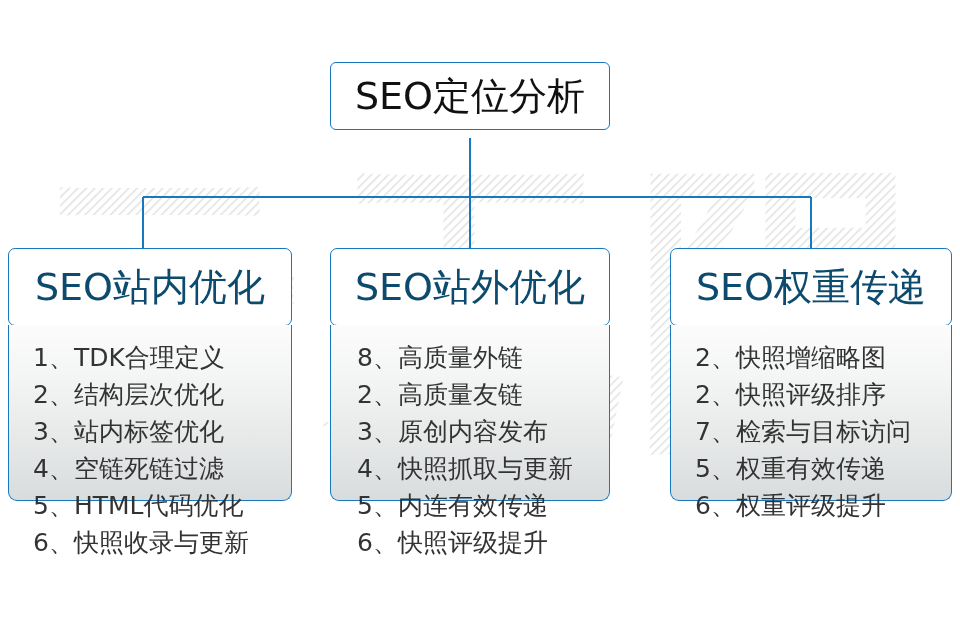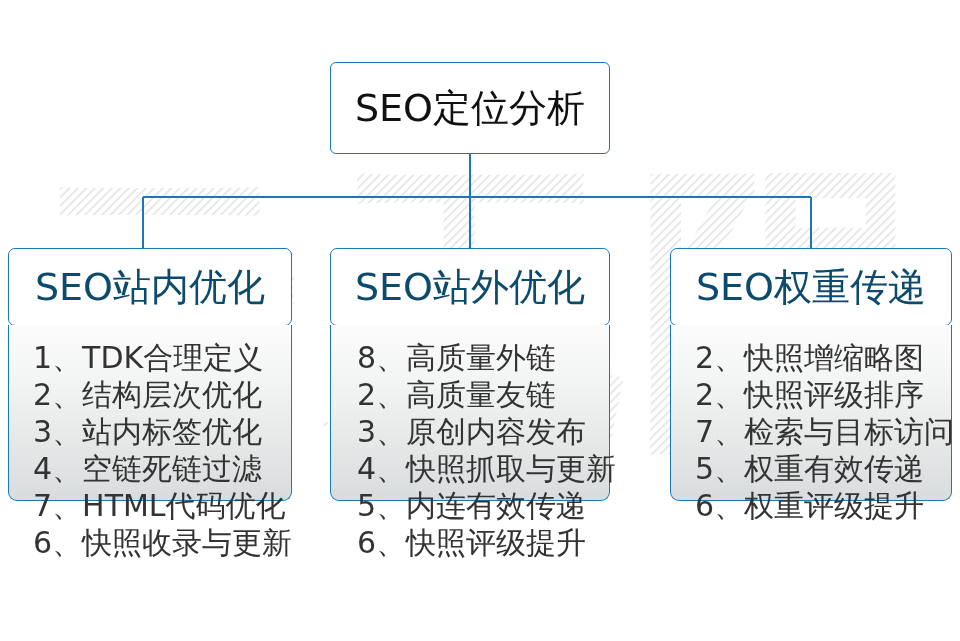--- a/index.html
+++ b/index.html
@@ -87,21 +87,21 @@
     border-top: none;
     border-bottom-left-radius: 9px;
     border-bottom-right-radius: 9px;
     background: linear-gradient(to bottom, #fcfcfc 0%, #f4f5f5 28%, #e8eaea 62%, #d9dcdd 100%);
     padding: 14px 0 10px 0;
     display: flex;
     flex-direction: column;
     justify-content: flex-start;
   }
   .col-item {
-    font-size: 30px;
+    font-size: 25px;
     line-height: 37px;
     color: #333333;
     white-space: nowrap;
     padding-left: 26px;
   }
 
   
   #column-0 { left: 8px;   top: 248px; width: 284px; }
   #column-1 { left: 330px; top: 248px; width: 280px; }
   #column-2 { left: 670px; top: 248px; width: 282px; }
@@ -109,21 +109,21 @@
   #column-0 .col-item { padding-left: 24px; }
   #column-1 .col-item { padding-left: 26px; }
   #column-2 .col-item { padding-left: 24px; }
 
   
   #root-node {
     position: absolute;
     left: 330px;
     top: 62px;
     width: 280px;
-    height: 92px;
+    height: 68px;
     box-sizing: border-box;
     border: 1.8px solid #1878be;
     border-radius: 6px;
     background: #ffffff;
     z-index: 2;
     display: flex;
     align-items: center;
     justify-content: center;
   }
   #root-node .root-label {
@@ -164,21 +164,21 @@
 
   <div class="column" id="column-0">
     <div class="col-header">
       <span class="col-header-label">SEO站内优化</span>
     </div>
     <div class="col-body">
       <div class="col-item">1、TDK合理定义</div>
       <div class="col-item">2、结构层次优化</div>
       <div class="col-item">3、站内标签优化</div>
       <div class="col-item">4、空链死链过滤</div>
-      <div class="col-item">7、HTML代码优化</div>
+      <div class="col-item">5、HTML代码优化</div>
       <div class="col-item">6、快照收录与更新</div>
     </div>
   </div>
 
   <div class="column" id="column-1">
     <div class="col-header">
       <span class="col-header-label">SEO站外优化</span>
     </div>
     <div class="col-body">
       <div class="col-item">8、高质量外链</div>

